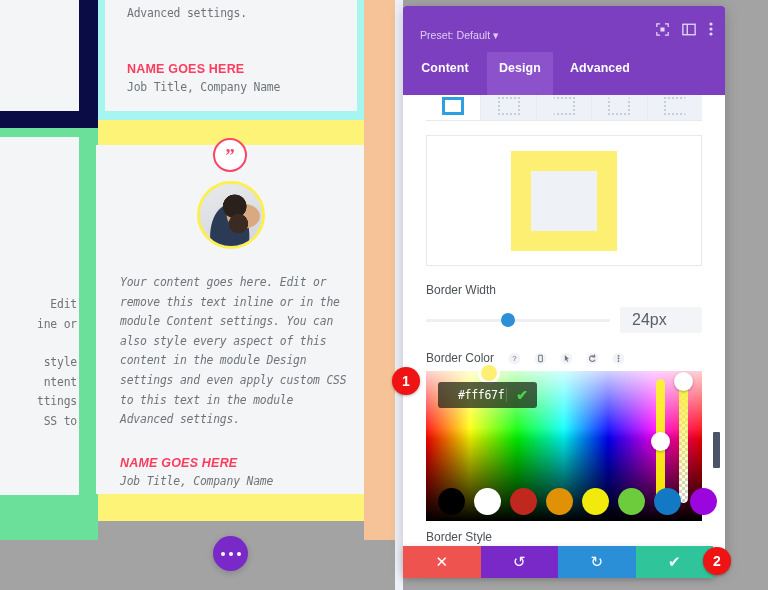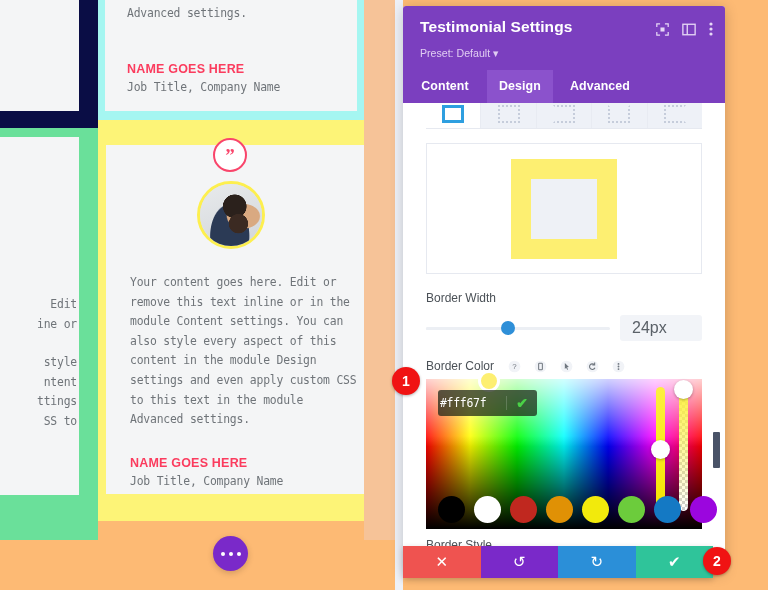--- a/index.html
+++ b/index.html
@@ -6,21 +6,21 @@
   html,body { width:768px; height:590px; overflow:hidden; }
   body {
     font-family:"Liberation Sans", sans-serif;
     background:#ffffff;
     position:relative;
   }
 
   
   #canvas{
     position:absolute; left:0; top:0; width:768px; height:590px;
-    background:#fdba74; overflow:hidden;
+    background:#a3a3a3; overflow:hidden;
   }
   
   .navy-block{
     position:absolute; left:0; top:0; width:98px; height:128px;
     background:#0a0d45;
   }
   .navy-inner{
     position:absolute; left:0; top:0; width:79px; height:111px;
     background:#f4f5f6;
   }
@@ -41,22 +41,23 @@
   .green-card{
     position:absolute; left:0; top:137px; width:79px; height:358px;
     background:#f4f5f6;
   }
   
   .yellow-col{
     position:absolute; left:98px; top:120px; width:266px; height:401px;
     background:#fdf477;
   }
   .yellow-card{
-    position:absolute; left:106px; top:145px; width:278px; height:349px;
+    position:absolute; left:96px; top:145px; width:278px; height:349px;
     background:#f4f5f6;
+    font-style:italic;
   }
   
   .peach-col{
     position:absolute; left:364px; top:0; width:31px; height:540px;
     background:#f6c398;
   }
   .peach-col2{
     position:absolute; left:389px; top:20px; width:14px; height:500px;
     background:#f6c398;
   }
@@ -136,21 +137,21 @@
   }
   .head-icons{
     position:absolute; right:12px; top:16px; display:flex; align-items:center; gap:13px;
   }
   .hicon{ color:#e6d8f6; display:flex; align-items:center; cursor:pointer; }
 
   .tabs{
     display:flex; background:#7B3FBF; flex:0 0 auto;
   }
   .tab{
-    padding:9px 0 10px 0; color:#ffffff; font-size:12.4px; font-weight:bold;
+    padding:9px 0 20px 0; color:#ffffff; font-size:12.4px; font-weight:bold;
     text-align:center; cursor:pointer; letter-spacing:.1px;
   }
   .tab.t1{ width:84px; }
   .tab.t2{ width:66px; background:#8B52CC; }
   .tab.t3{ width:94px; }
 
   .panel-body{
     flex:1 1 auto; overflow:hidden; position:relative; background:#fff;
   }
 
@@ -234,21 +235,21 @@
     position:absolute; left:52px; top:-9px; width:22px; height:22px;
     border-radius:50%; border:3px solid #ffffff; background:#fdef71; z-index:3;
     cursor:grab;
   }
   .hexbox{
     position:absolute; left:12px; top:11px; width:99px; height:26px;
     background:rgba(25,35,20,.72); border-radius:3px; display:flex;
     align-items:center; z-index:4;
   }
   .hexinput{
-    flex:1; padding-left:2px; color:#ffffff; font-size:11.5px;
+    flex:1; padding-left:20px; color:#ffffff; font-size:11.5px;
     font-family:"DejaVu Sans Mono", monospace; letter-spacing:-.3px;
     border-right:1px solid rgba(255,255,255,.18); cursor:text;
   }
   .hexok{
     width:30px; display:flex; align-items:center; justify-content:center;
     color:#4ad147; font-size:14px; font-weight:bold; cursor:pointer;
   }
   .vsliders{
     position:absolute; right:14px; top:0; height:150px; display:flex; gap:14px; z-index:4;
   }
@@ -348,21 +349,20 @@
   <div class="more-btn">
     <i></i>
     <i></i>
     <i></i>
   </div>
 </div>
 
 <div id="panel">
 
   <div class="panel-head">
-    <div class="panel-title">Testimonial Settings</div>
     <div class="panel-preset">Preset: Default ▾</div>
     <div class="head-icons">
       <span class="hicon">
         <svg width="13" height="13" viewBox="0 0 16 16" fill="none" stroke="#e6d8f6" stroke-width="1.5">
           <path d="M1 5V1h4M15 5V1h-4M1 11v4h4M15 11v4h-4"></path>
           <rect x="5.5" y="5.5" width="5" height="5" fill="#e6d8f6" stroke="none"></rect>
         </svg>
       </span>
       <span class="hicon">
         <svg width="14" height="13" viewBox="0 0 16 14" fill="none" stroke="#e6d8f6" stroke-width="1.5">

